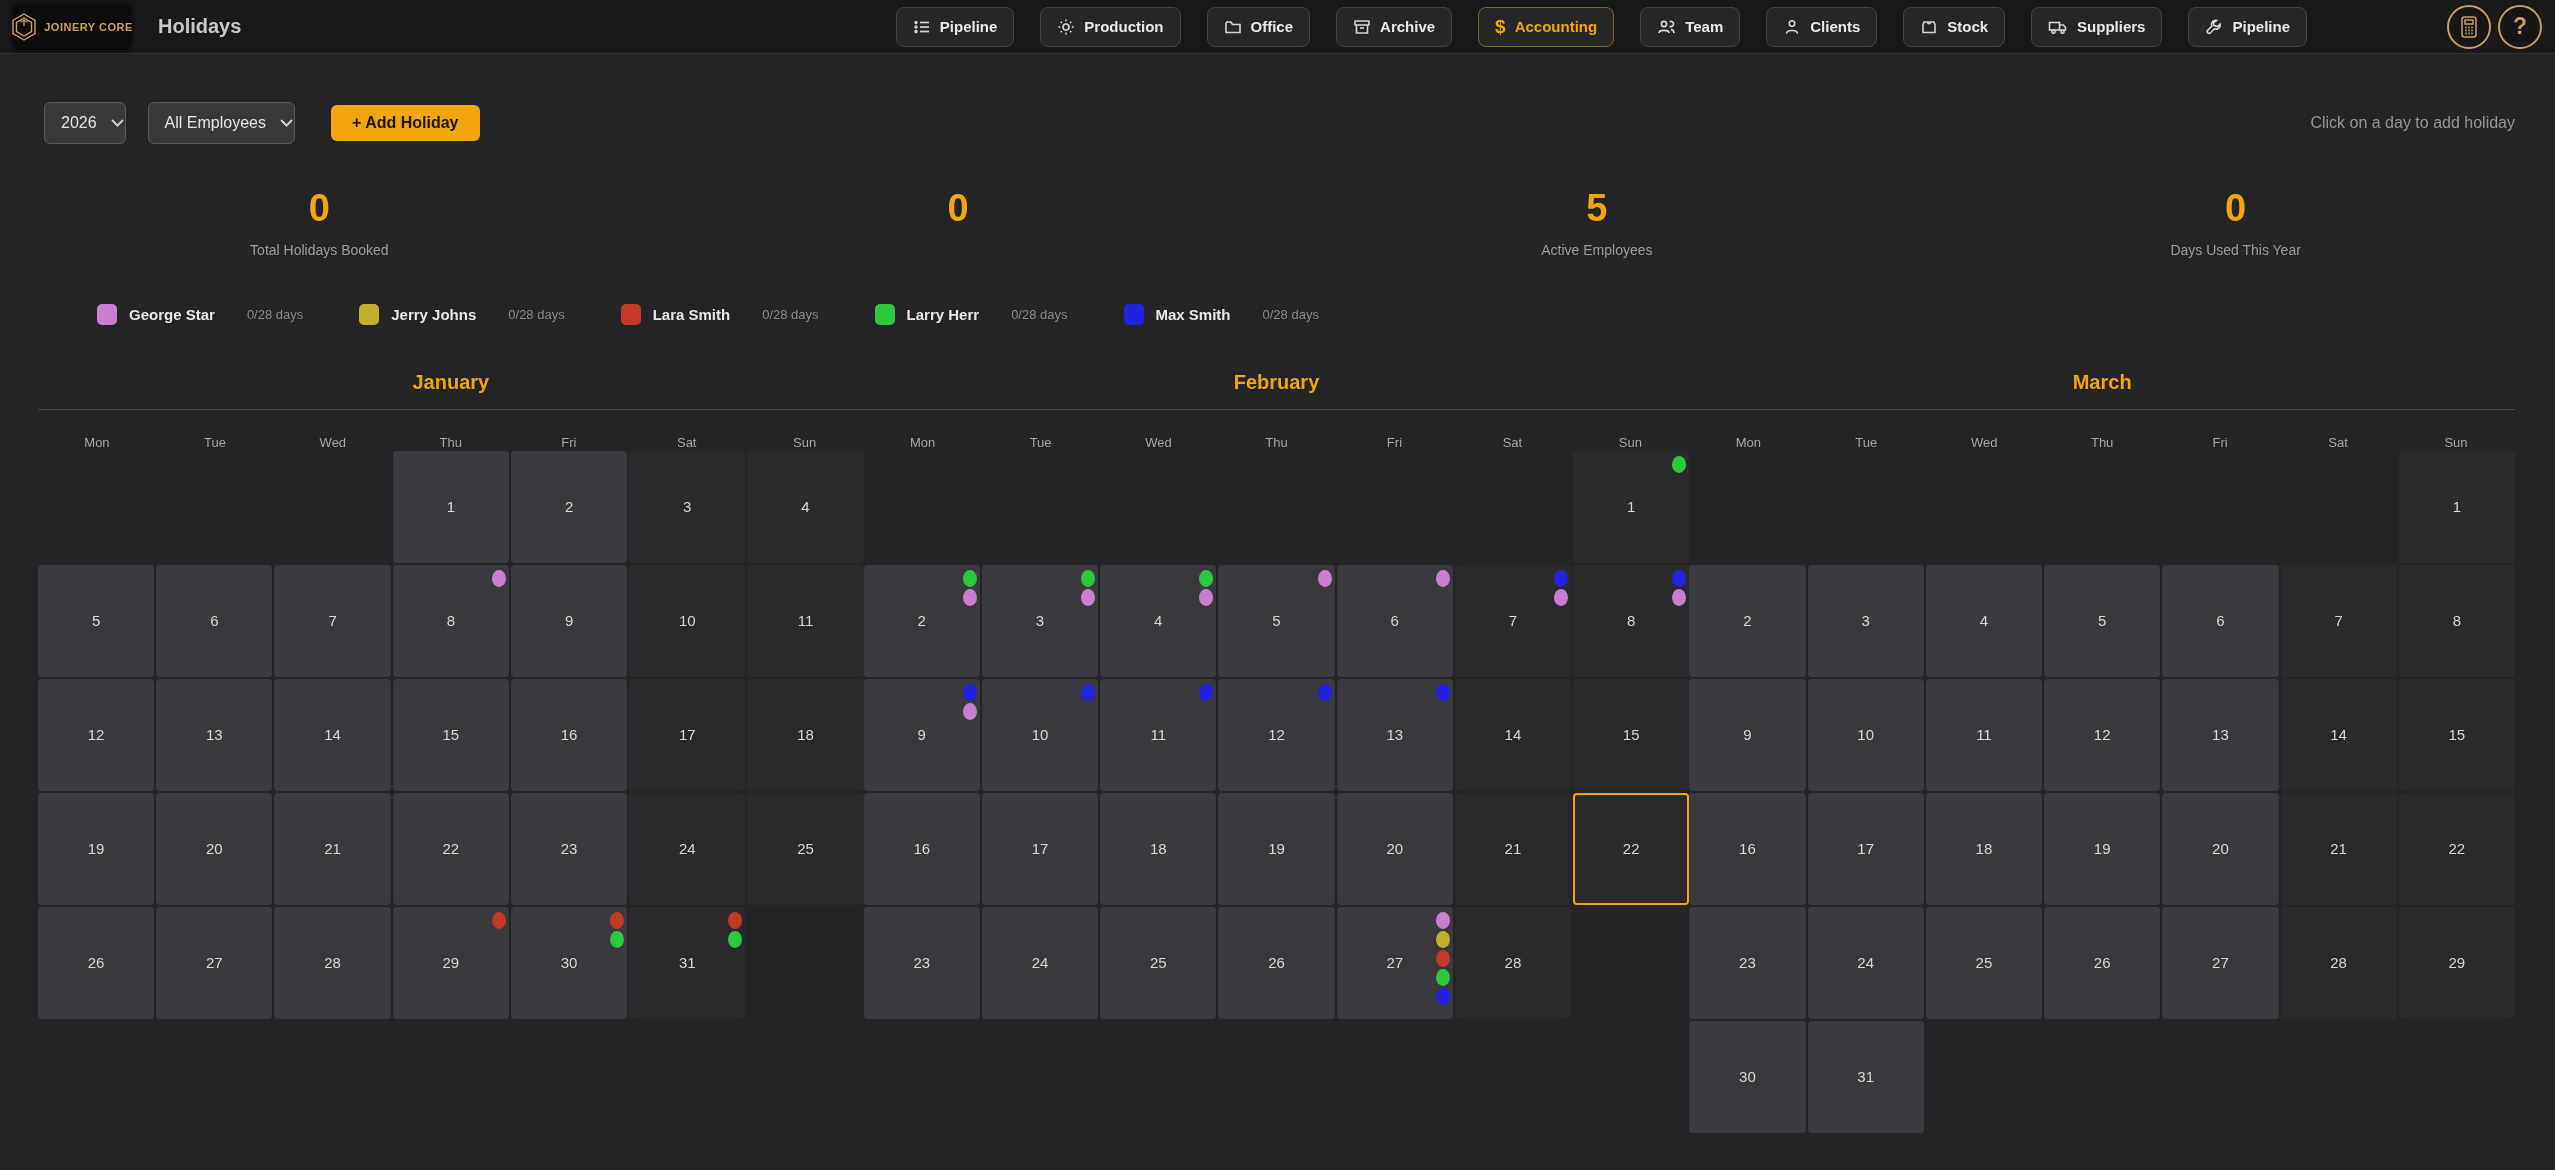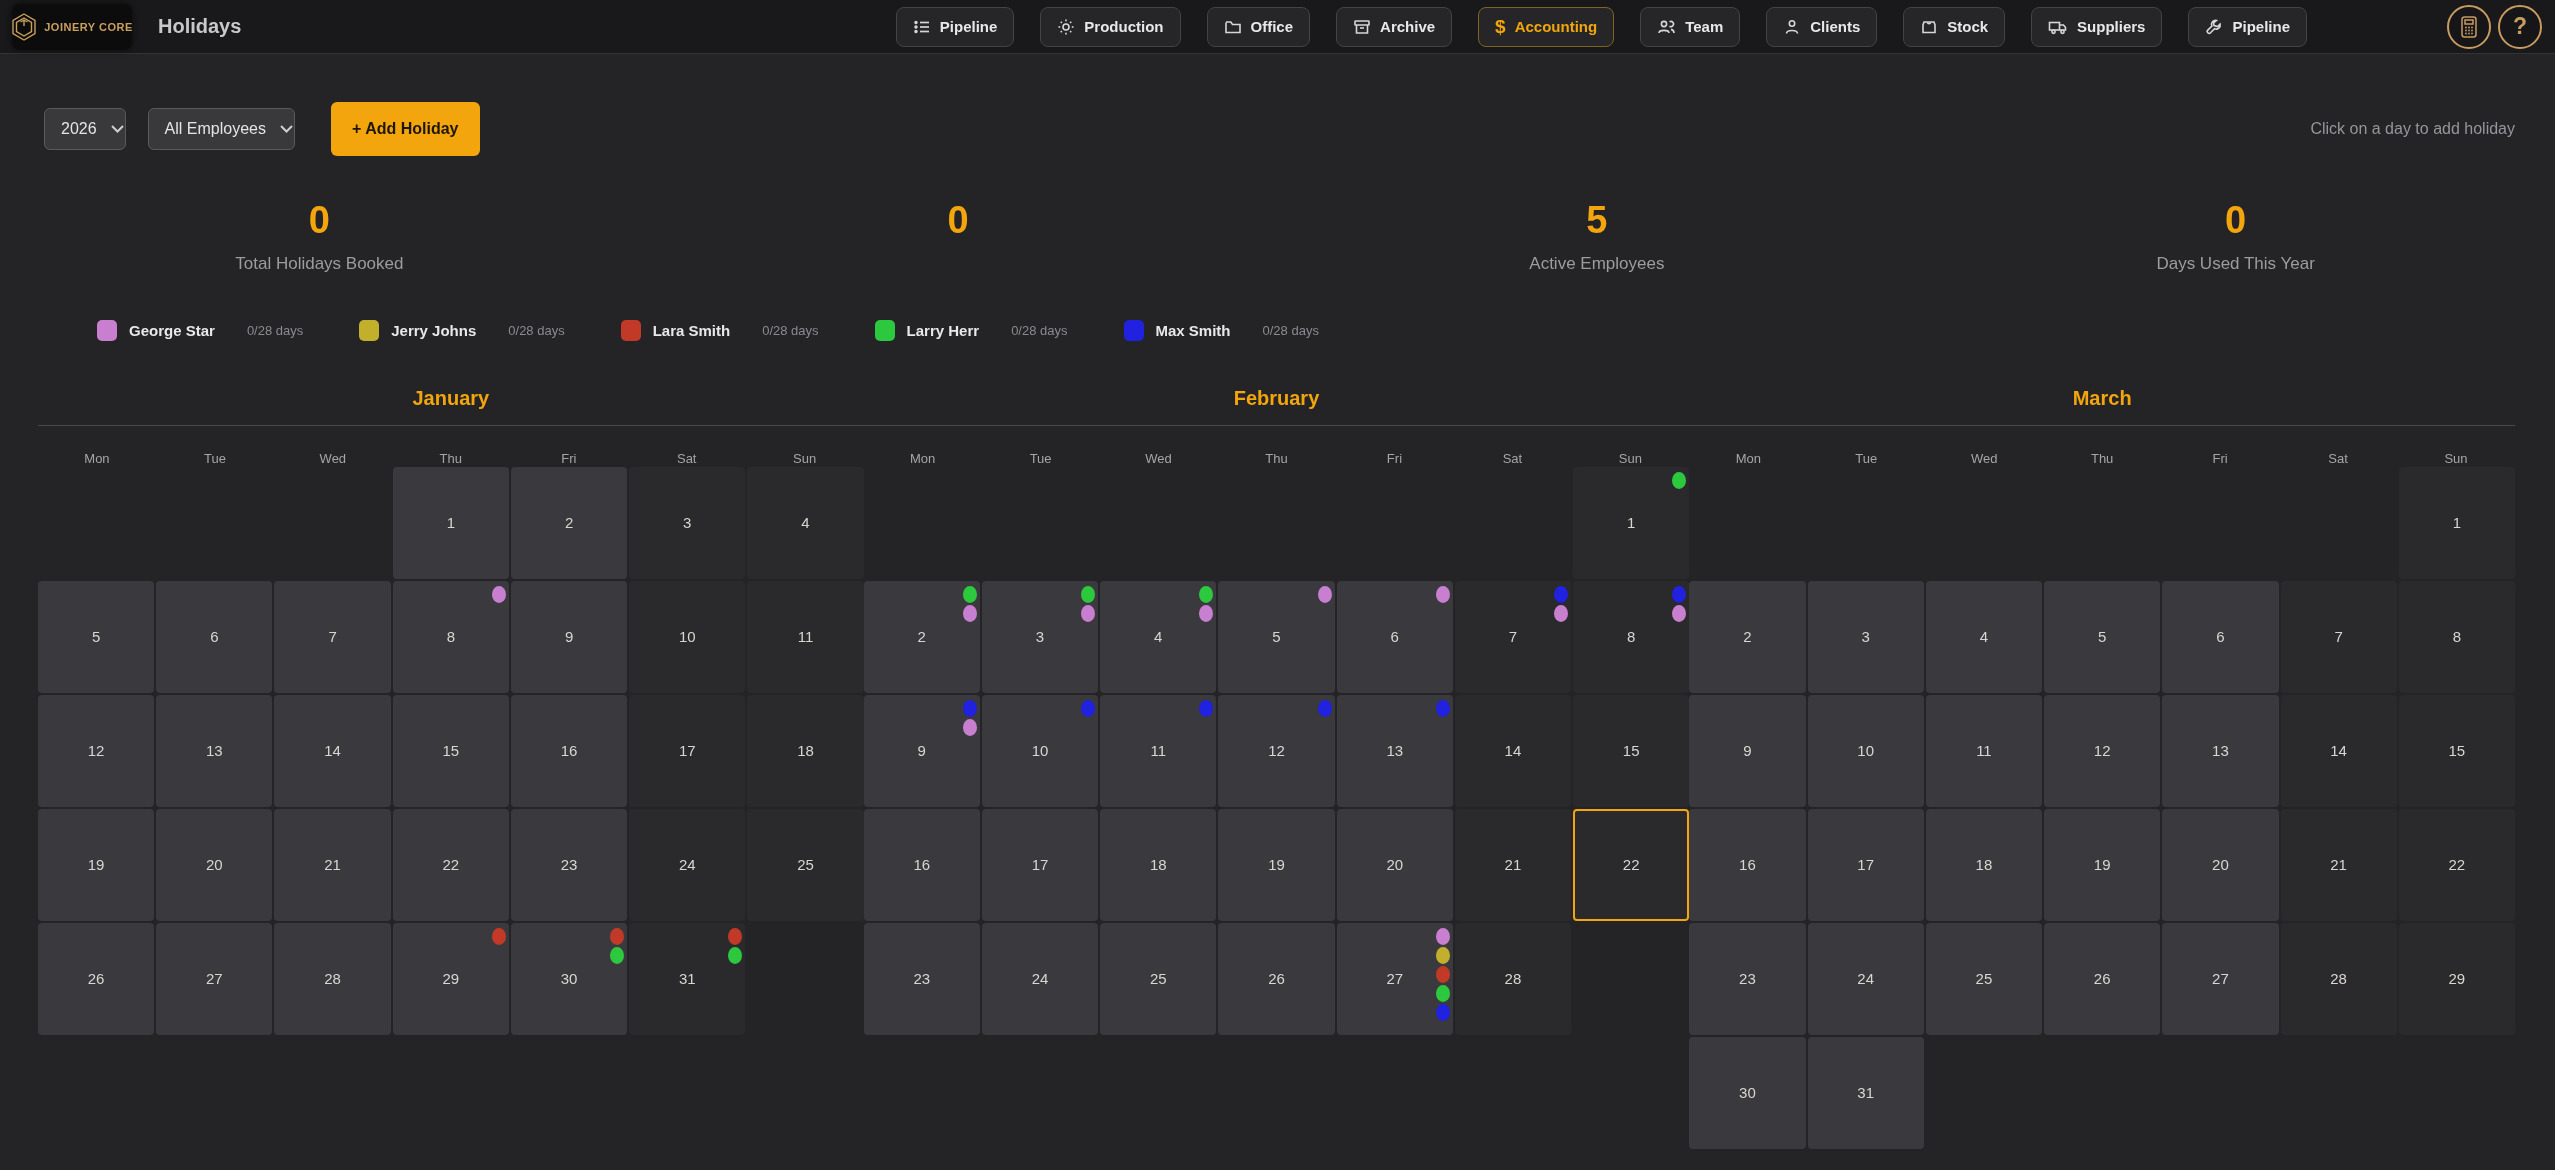--- a/index.html
+++ b/index.html
@@ -41,29 +41,29 @@
   
   .toolbar { display:flex; align-items:center; margin:48px 40px 0 44px; }
   .select {
     height:42px; background:#39393c; border:1px solid #5a5a5e; border-radius:6px;
     display:flex; align-items:center; gap:14px; padding:0 1px 0 16px;
     font-size:16px; color:#e4e4e6; cursor:pointer;
   }
   .select .chev { color:#cfcfd2; display:flex; }
   .select + .select { margin-left:22px; }
   .add-btn {
-    margin-left:36px; height:54px; padding:0 21px; border:none; border-radius:6px;
+    margin-left:36px; height:36px; padding:0 21px; border:none; border-radius:6px;
     background:#f2a50c; color:#1d1603; font-size:16px; font-weight:700; cursor:pointer;
   }
   .hint { margin-left:auto; font-size:16px; color:#96969a; }
   
   .stats { display:flex; margin-top:44px; }
   .stat { flex:1; text-align:center; }
   .stat-value { font-size:38px; font-weight:700; color:#f2a50c; line-height:1.1; }
-  .stat-label { margin-top:12px; font-size:17px; color:#9c9c9f; }
+  .stat-label { margin-top:12px; font-size:14px; color:#9c9c9f; }
   
   .legend { display:flex; align-items:center; gap:56px; margin:46px 40px 0 58px;padding-left:39px; }
   .legend-item { display:flex; align-items:center; }
   .swatch { width:20px; height:21px; border-radius:5px; }
   .legend-name { margin-left:12px; font-size:15px; font-weight:700; color:#e8e8ea; }
   .legend-days { margin-left:32px; font-size:13px; color:#8b8b8f; }
   
   .calendars { display:grid; grid-template-columns:repeat(3,1fr); margin:46px 40px 0 38px; }
   .month-title { text-align:center; font-size:20px; font-weight:700; color:#f2a50c; }
   .month-rule { border:none; border-top:1px solid #48484b; margin:15px 0 9px; }

